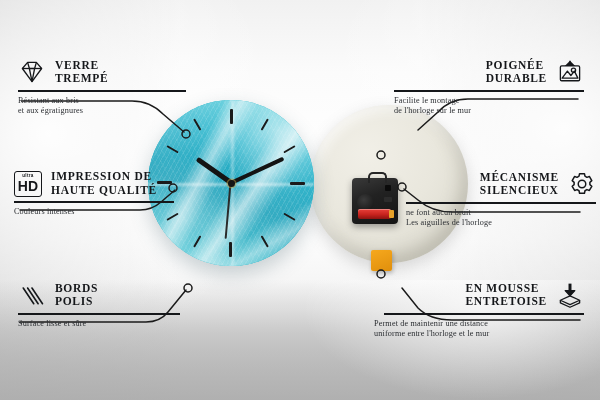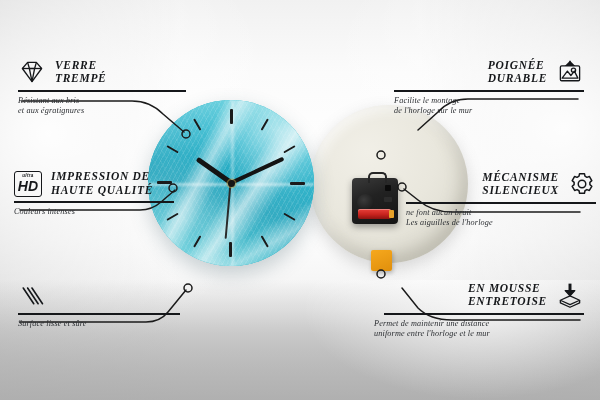--- a/index.html
+++ b/index.html
@@ -1,21 +1,21 @@
 <!DOCTYPE html>
 <html><head>
 <meta charset="utf-8">
 <style>
   html,body{margin:0;padding:0;}
   body{
     width:600px;height:400px;overflow:hidden;
     font-family:"Liberation Serif", serif;
     background:#ffffff;
   }
-  #stage{position:relative;width:600px;height:400px;overflow:hidden;font-style:italic;}
+  #stage{position:relative;width:600px;height:400px;overflow:hidden;}
 
   
   .bg-base{position:absolute;inset:0;
     background:linear-gradient(180deg,#f1f1f1 0%,#fbfbfb 18%,#ffffff 40%,#fdfdfd 60%,#f0f0f0 78%,#d8d8d8 92%,#cfcfcf 100%);}
   .bg-glowL{position:absolute;left:-120px;top:-60px;width:420px;height:430px;
     background:radial-gradient(ellipse at 40% 45%, rgba(255,255,255,.95) 0%, rgba(255,255,255,0) 68%);}
   .bg-glowR{position:absolute;right:-140px;top:-70px;width:440px;height:440px;
     background:radial-gradient(ellipse at 60% 45%, rgba(255,255,255,.92) 0%, rgba(255,255,255,0) 68%);}
   .bg-vigL{position:absolute;left:0;top:0;width:180px;height:400px;
     background:linear-gradient(90deg,rgba(198,198,198,.55),rgba(198,198,198,0));}
@@ -254,20 +254,24 @@
 
   <div class="callout left" style="left:18px;top:281px;">
     <div class="co-head">
       <span class="ico">
         <svg viewBox="0 0 32 32" fill="none" stroke="#15171a" stroke-width="1.8" stroke-linecap="round">
           <path d="M6 8 L18 26"></path>
             <path d="M11 8 L23 26"></path>
             <path d="M16 8 L28 26"></path>
         </svg>
       </span>
+      <div>
+        <div class="co-title">BORDS</div>
+        <div class="co-title">POLIS</div>
+      </div>
     </div>
     <div class="co-rule" style="width:162px;"></div>
     <div class="co-desc">Surface lisse et sûre</div>
   </div>
 
   <div class="callout right" style="right:16px;top:58px;">
     <div class="co-head">
       <span class="ico">
         <svg viewBox="0 0 32 32" fill="none" stroke="#15171a" stroke-width="1.5" stroke-linejoin="round">
           <path d="M16 3 L10 9 H22 Z" fill="#15171a" stroke="none"></path>

